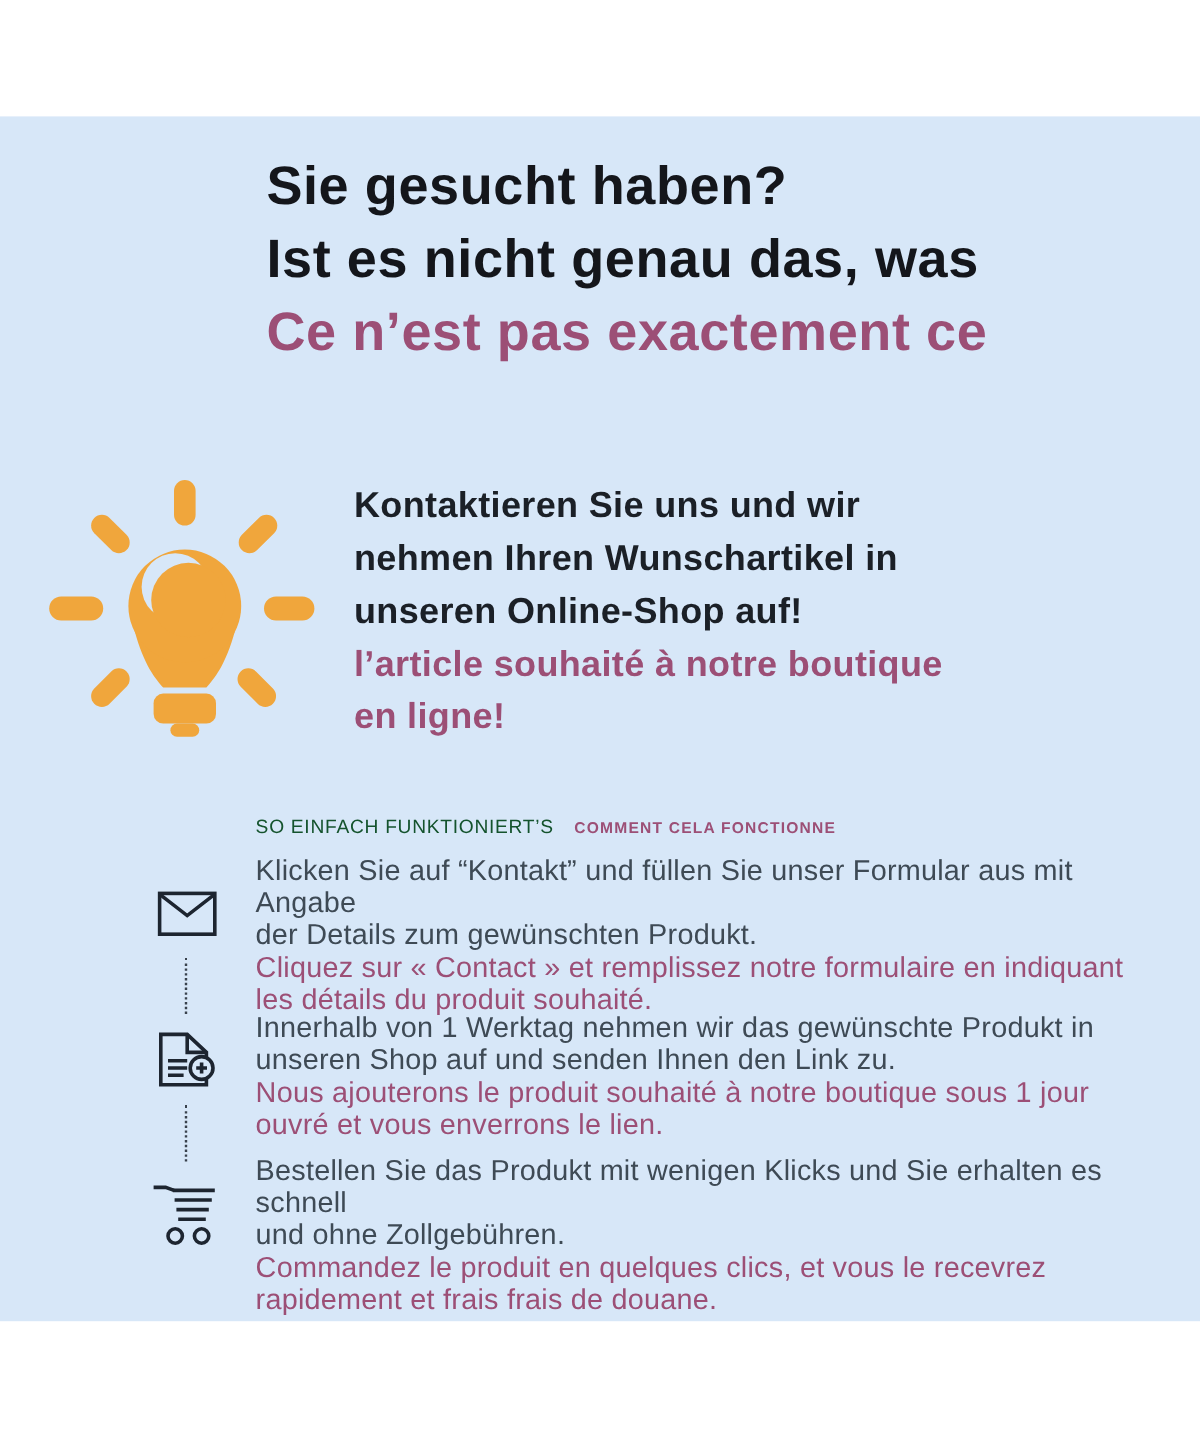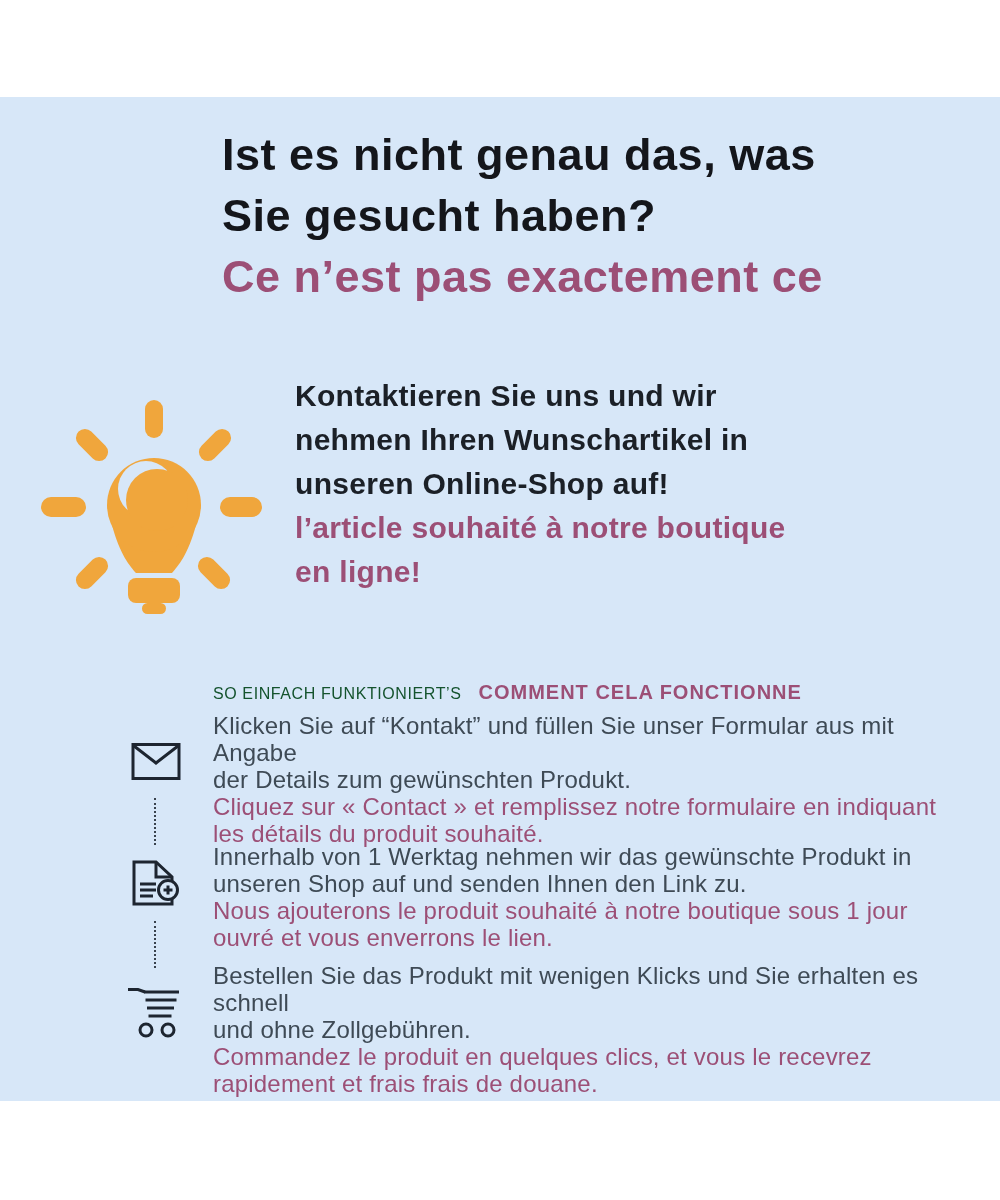--- a/index.html
+++ b/index.html
@@ -21,26 +21,26 @@
     font-family:"Liberation Sans","DejaVu Sans",sans-serif;
   }
   .panel{
     position:absolute;left:0;top:97px;width:1000px;height:1004px;
     background:var(--panel-blue);
   }
   .abs{position:absolute;}
   .headline{left:222px;top:124px;line-height:61px;font-size:45px;font-weight:700;letter-spacing:.5px;}
   .headline .de{color:var(--headline-dark);}
   .headline .fr{color:var(--accent-purple);}
-  .contact{left:295px;top:374px;line-height:44px;font-size:30px;font-weight:700;letter-spacing:.3px;}
+  .contact{left:295px;top:400px;line-height:44px;font-size:30px;font-weight:700;letter-spacing:.3px;}
   .contact .de{color:var(--contact-dark);}
   .contact .fr{color:var(--accent-purple);}
   .how-header{left:213px;top:681px;white-space:nowrap;}
   .how-header .de{font-size:16px;font-weight:400;letter-spacing:.6px;color:#14532d;}
-  .how-header .fr{font-size:20px;font-weight:700;letter-spacing:1px;color:var(--accent-purple);margin-left:17px;}
+  .how-header .fr{font-size:13px;font-weight:700;letter-spacing:1px;color:var(--accent-purple);margin-left:17px;}
   .step{left:213px;width:740px;font-size:24px;line-height:27px;letter-spacing:.2px;}
   .step .de{color:var(--slate-body);}
   .step .fr{color:var(--accent-purple);font-weight:400;}
   .step1{top:712px;}
   .step2{top:843px;}
   .step3{top:962px;}
   .dotted{width:0;border-left:2px dotted #39424d;}
   .dot1{left:154px;top:798px;height:47px;}
   .dot2{left:154px;top:921px;height:47px;}
   .bulb-wrap{left:38px;top:393px;width:230px;height:232px;}
@@ -49,22 +49,22 @@
   .cart-wrap{left:125px;top:983px;width:58px;height:58px;}
   svg{display:block;}
 </style>
 </head>
 <body>
 
 <div class="canvas">
   <div class="panel"></div>
 
   <div class="abs headline">
+    <div class="de">Sie gesucht haben?</div>
     <div class="de">Ist es nicht genau das, was</div>
-    <div class="de">Sie gesucht haben?</div>
     <div class="fr">Ce n’est pas exactement ce</div>
   </div>
 
   <div class="abs bulb-wrap">
     <svg width="230" height="232" viewBox="0 0 230 232">
       <g fill="var(--bulb-orange)">
         <rect x="107" y="7" width="18" height="38" rx="9"></rect>
         <rect x="3" y="104" width="45" height="20" rx="10"></rect>
         <rect x="182" y="104" width="42" height="20" rx="10"></rect>
         <rect x="35" y="43" width="38" height="18" rx="9" transform="rotate(45 54 52)"></rect>

